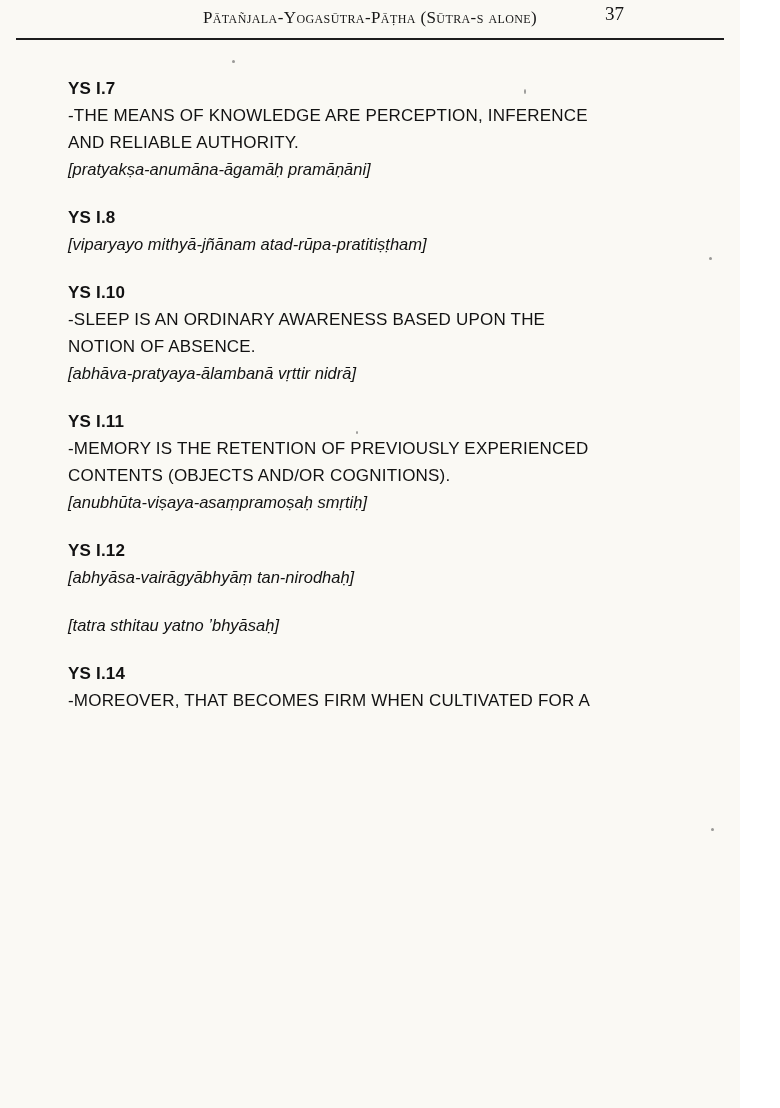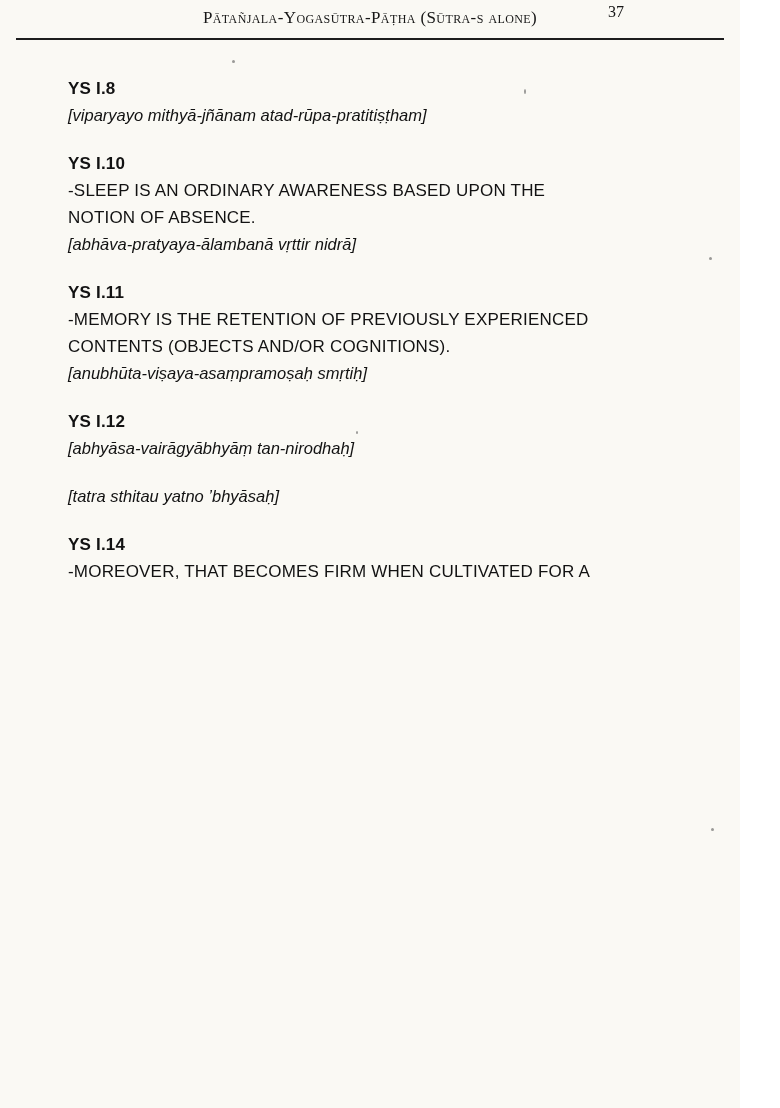--- a/index.html
+++ b/index.html
@@ -25,21 +25,21 @@
     font-variant: small-caps;
     font-size: 17px;
     letter-spacing: 0.4px;
     color: #161616;
   }
   .page-number {
     position: absolute;
     top: 3px;
     right: 100px;
     font-family: "Liberation Serif", serif;
-    font-size: 16px;
+    font-size: 19px;
     color: #161616;
   }
   .content {
     padding: 35px 62px 0 68px;
   }
   .entry { margin-bottom: 21px; }
   .entry-id {
     font-weight: bold;
     font-size: 17px;
     line-height: 27px;
@@ -68,20 +68,26 @@
 
 <div class="page">
 
   <div class="header-bar">
     <span class="header-title">Pātañjala-Yogasūtra-Pāṭha (Sūtra-s alone)</span>
     <span class="page-number">37</span>
   </div>
 
   <div class="content">
 
+    <section class="entry">
+      <div class="entry-id">YS I.7</div>
+      <div class="translation">-THE MEANS OF KNOWLEDGE ARE PERCEPTION, INFERENCE
+AND RELIABLE AUTHORITY.</div>
+      <div class="sanskrit">[pratyakṣa-anumāna-āgamāḥ pramāṇāni]</div>
+    </section>
 
     <section class="entry">
       <div class="entry-id">YS I.8</div>
       <div class="sanskrit">[viparyayo mithyā-jñānam atad-rūpa-pratitiṣṭham]</div>
     </section>
 
 
     <section class="entry">
       <div class="entry-id">YS I.10</div>
       <div class="translation">-SLEEP IS AN ORDINARY AWARENESS BASED UPON THE

